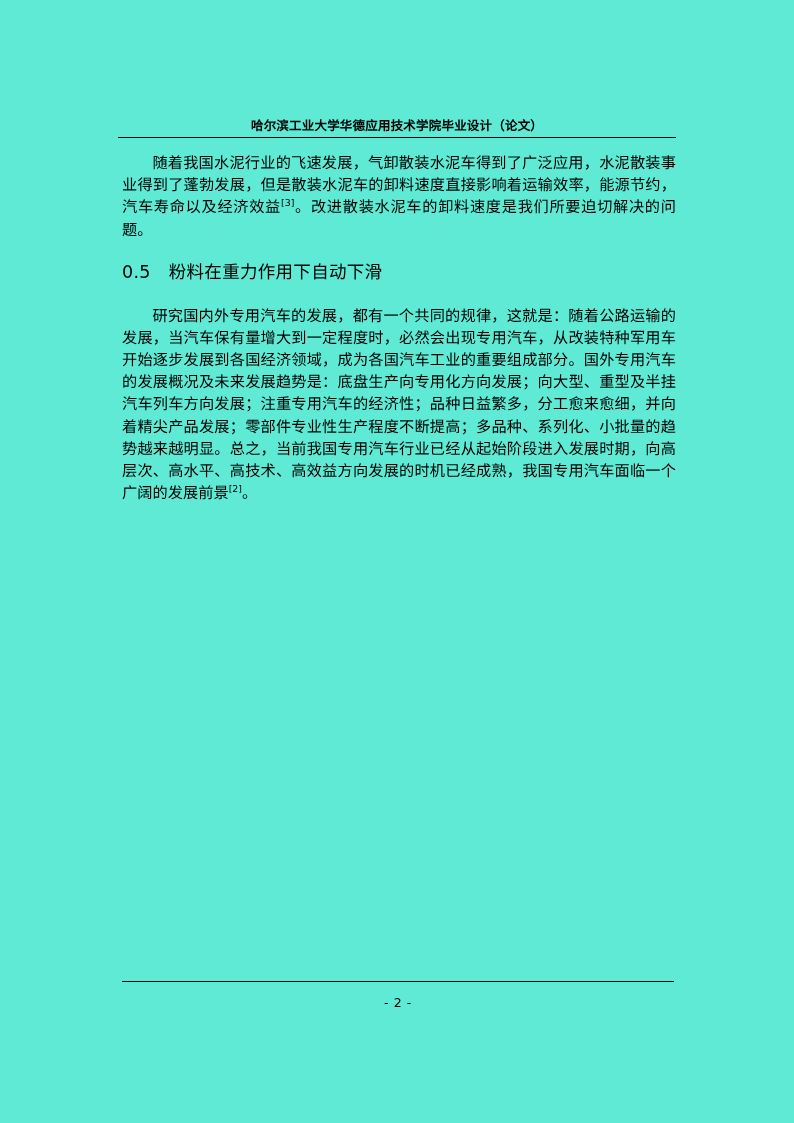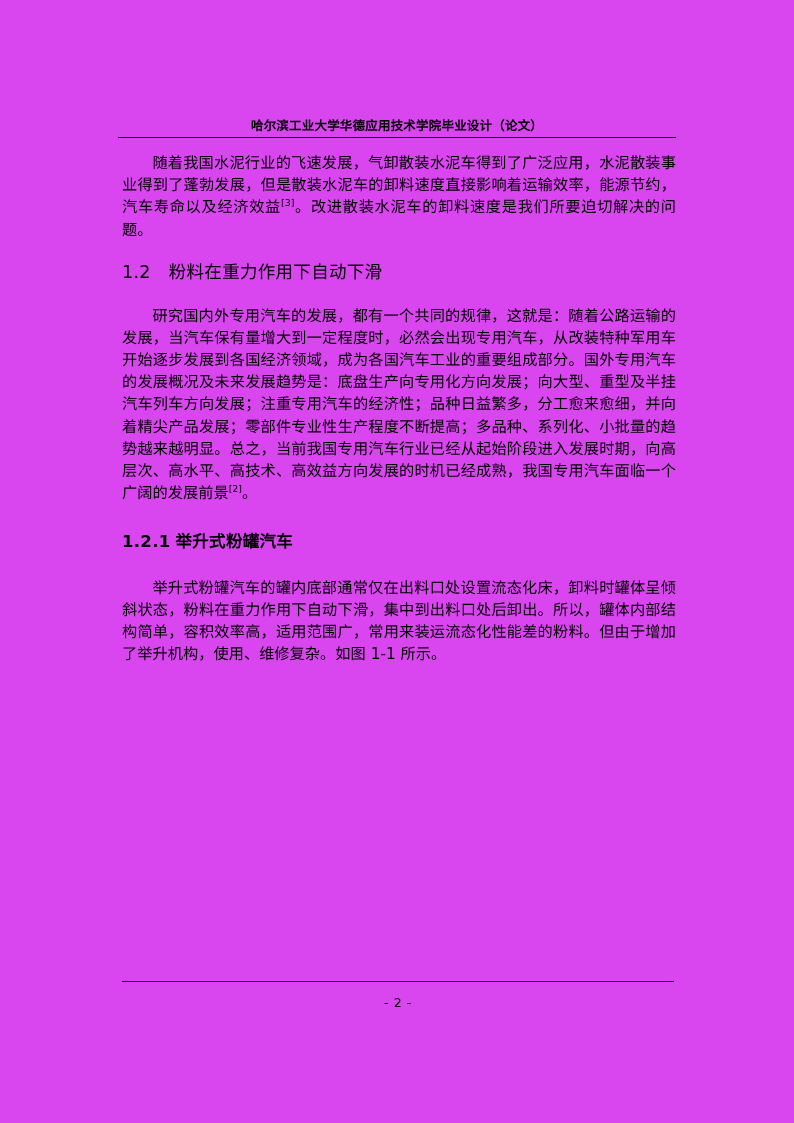--- a/index.html
+++ b/index.html
@@ -15,21 +15,21 @@
     color: #000000;
     -webkit-font-smoothing: none;
   }
 
   .page {
     position: relative;
     width: 794px;
     height: 1123px;
     box-sizing: border-box;
     overflow: hidden;
-    background: #d946ef;
+    background: #5eead4;
   }
 
   
   .page-header {
     position: absolute;
     left: 118px;
     top: 118px;
     width: 558px;
   }
   .page-header-title {
@@ -123,35 +123,33 @@
     <div class="page-header-title">哈尔滨工业大学华德应用技术学院毕业设计（论文）</div>
     <div class="page-header-rule"></div>
   </div>
 
   <div class="content">
 
     <p class="body-para"><span>随着我国水泥行业的飞速发展，气卸散装水泥车得到了广泛应用，水泥散装事业得到了蓬勃发展，但是散装水泥车的卸料速度直接影响着运输效率，能源节约，汽车寿命以及经济效益</span><sup class="ref">[3]</sup><span>。改进散装水泥车的卸料速度是我们所要迫切解决的问题。</span></p>
 
     <div class="sp-before-h2"></div>
 
-    <h2 class="heading-2"><span class="num">1.2</span><span>粉料在重力作用下自动下滑</span></h2>
+    <h2 class="heading-2"><span class="num">0.5</span><span>粉料在重力作用下自动下滑</span></h2>
 
     <div class="sp-after-h2"></div>
 
     <p class="body-para"><span>研究国内外专用汽车的发展，都有一个共同的规律，这就是：随着公路运输的发展，当汽车保有量增大到一定程度时，必然会出现专用汽车，从改装特种军用车开始逐步发展到各国经济领域，成为各国汽车工业的重要组成部分。国外专用汽车的发展概况及未来发展趋势是：底盘生产向专用化方向发展；向大型、重型及半挂汽车列车方向发展；注重专用汽车的经济性；品种日益繁多，分工愈来愈细，并向着精尖产品发展；零部件专业性生产程度不断提高；多品种、系列化、小批量的趋势越来越明显。总之，当前我国专用汽车行业已经从起始阶段进入发展时期，向高层次、高水平、高技术、高效益方向发展的时机已经成熟，我国专用汽车面临一个广阔的发展前景</span><sup class="ref">[2]</sup><span>。</span></p>
 
 
 
     <div class="sp-before-h3"></div>
 
-    <h3 class="heading-3"><span class="num">1.2.1</span><span>举升式粉罐汽车</span></h3>
 
     <div class="sp-after-h3"></div>
 
-    <p class="body-para">举升式粉罐汽车的罐内底部通常仅在出料口处设置流态化床，卸料时罐体呈倾斜状态，粉料在重力作用下自动下滑，集中到出料口处后卸出。所以，罐体内部结构简单，容积效率高，适用范围广，常用来装运流态化性能差的粉料。但由于增加了举升机构，使用、维修复杂。如图 1-1 所示。</p>
 
   </div>
 
   <div class="page-footer">
     <div class="page-footer-rule"></div>
     <div class="page-footer-number">- 2 -</div>
   </div>
 
 </div>
 

